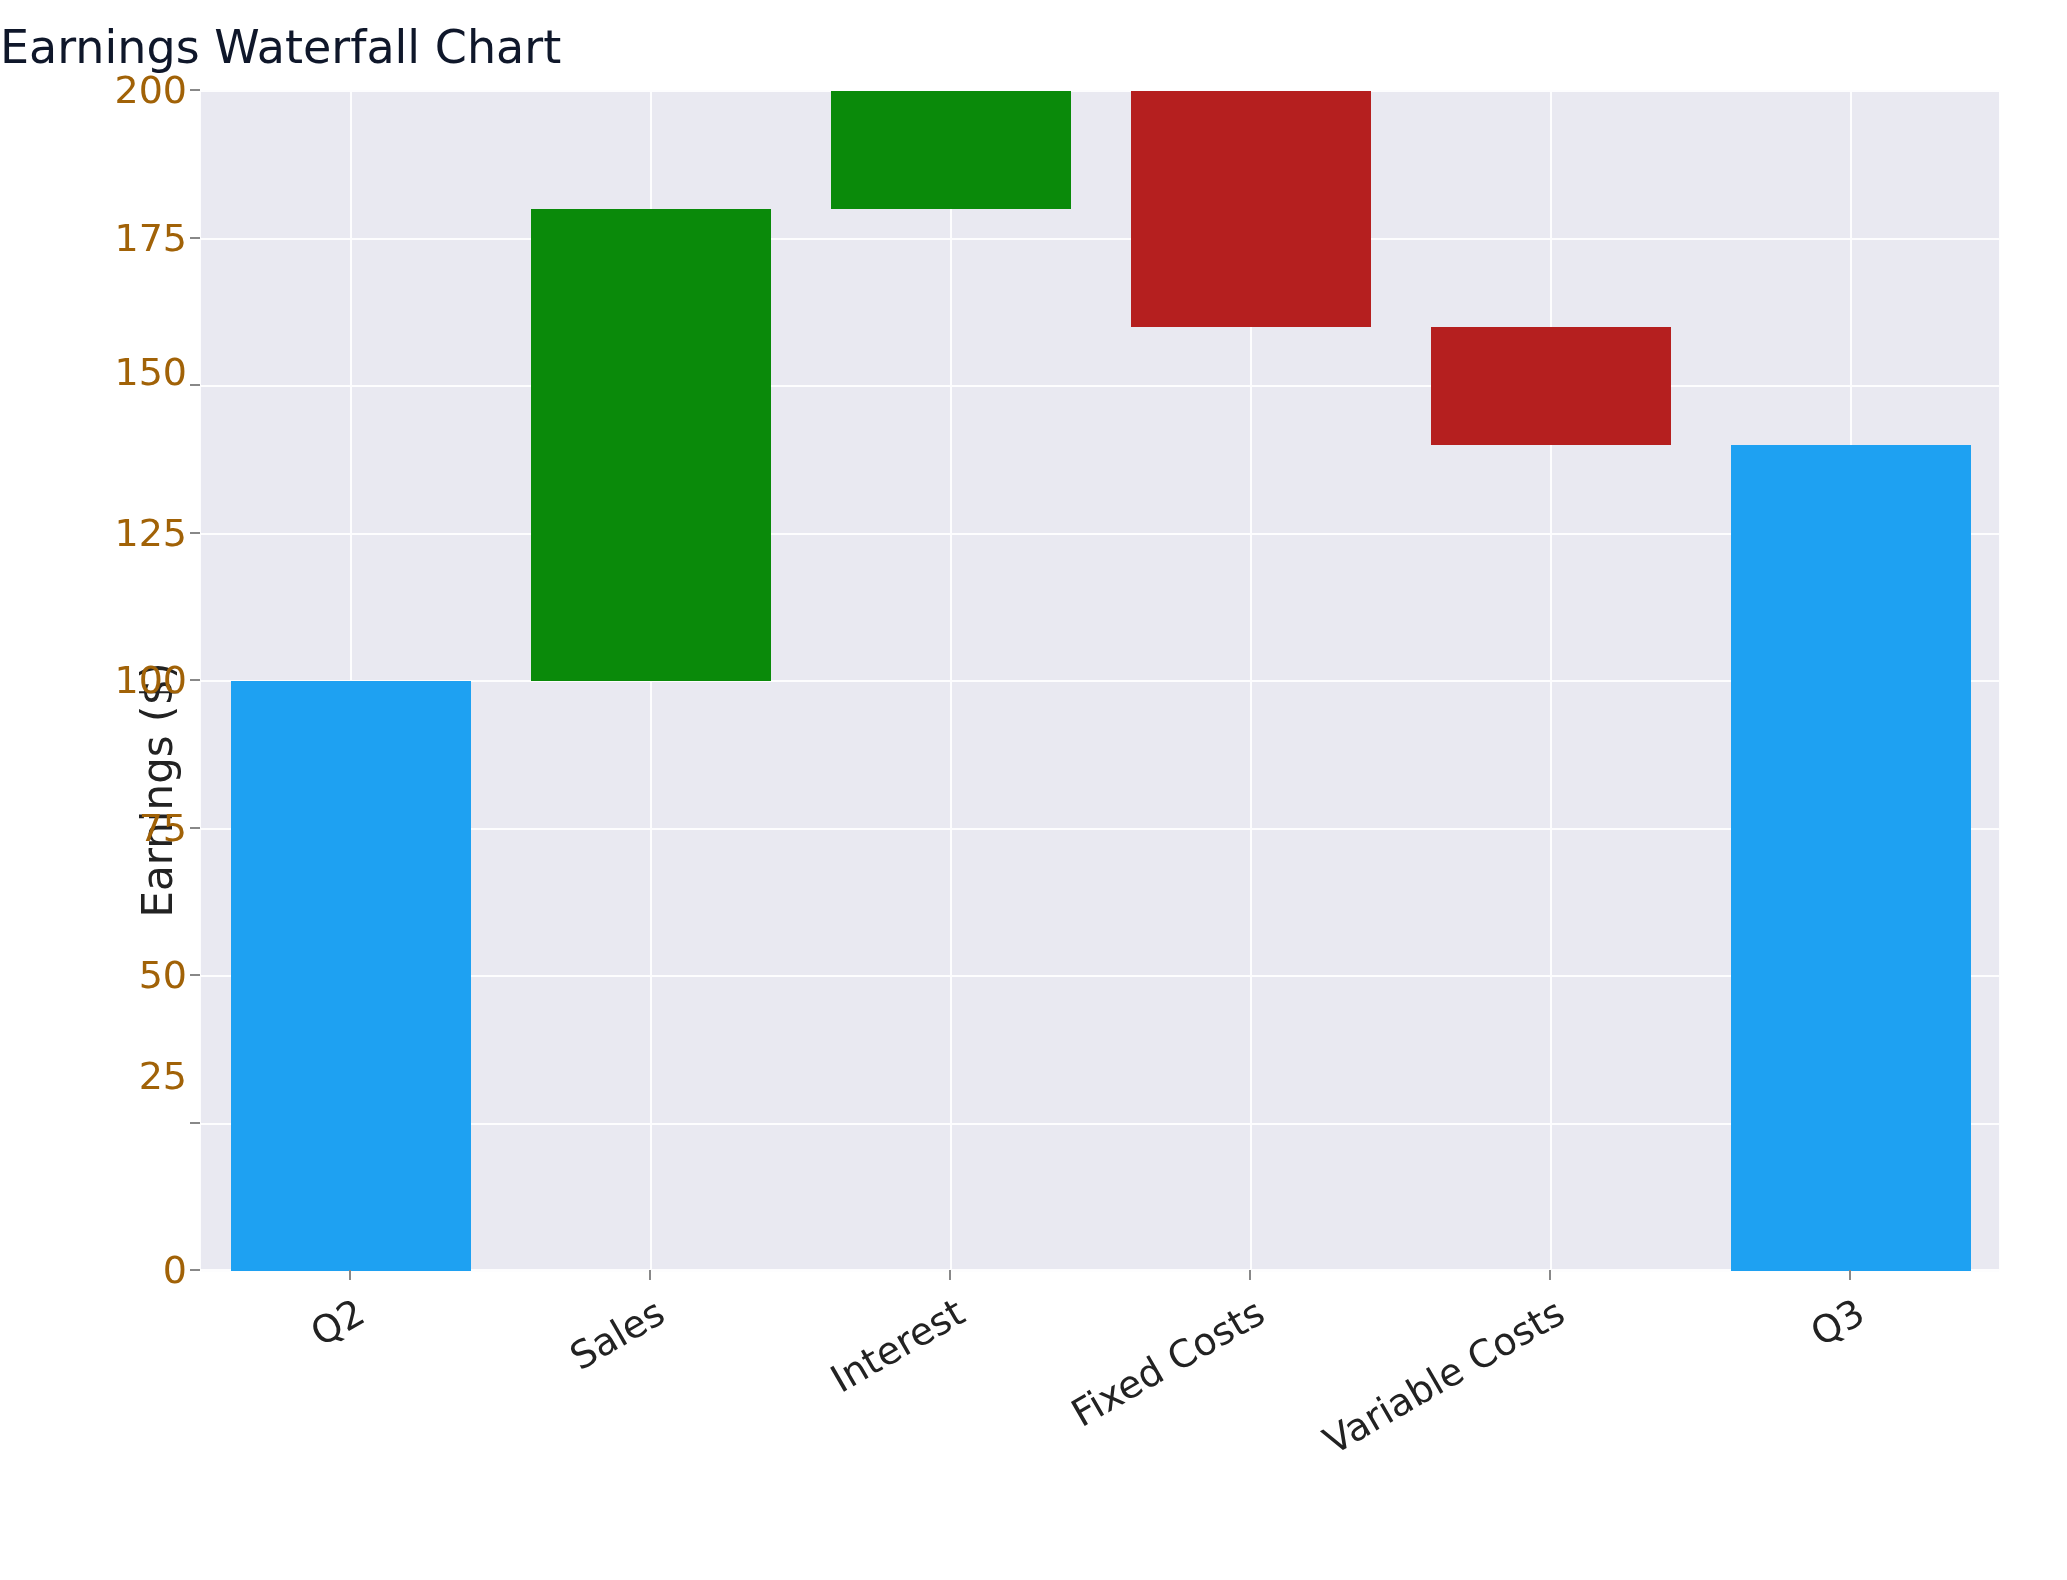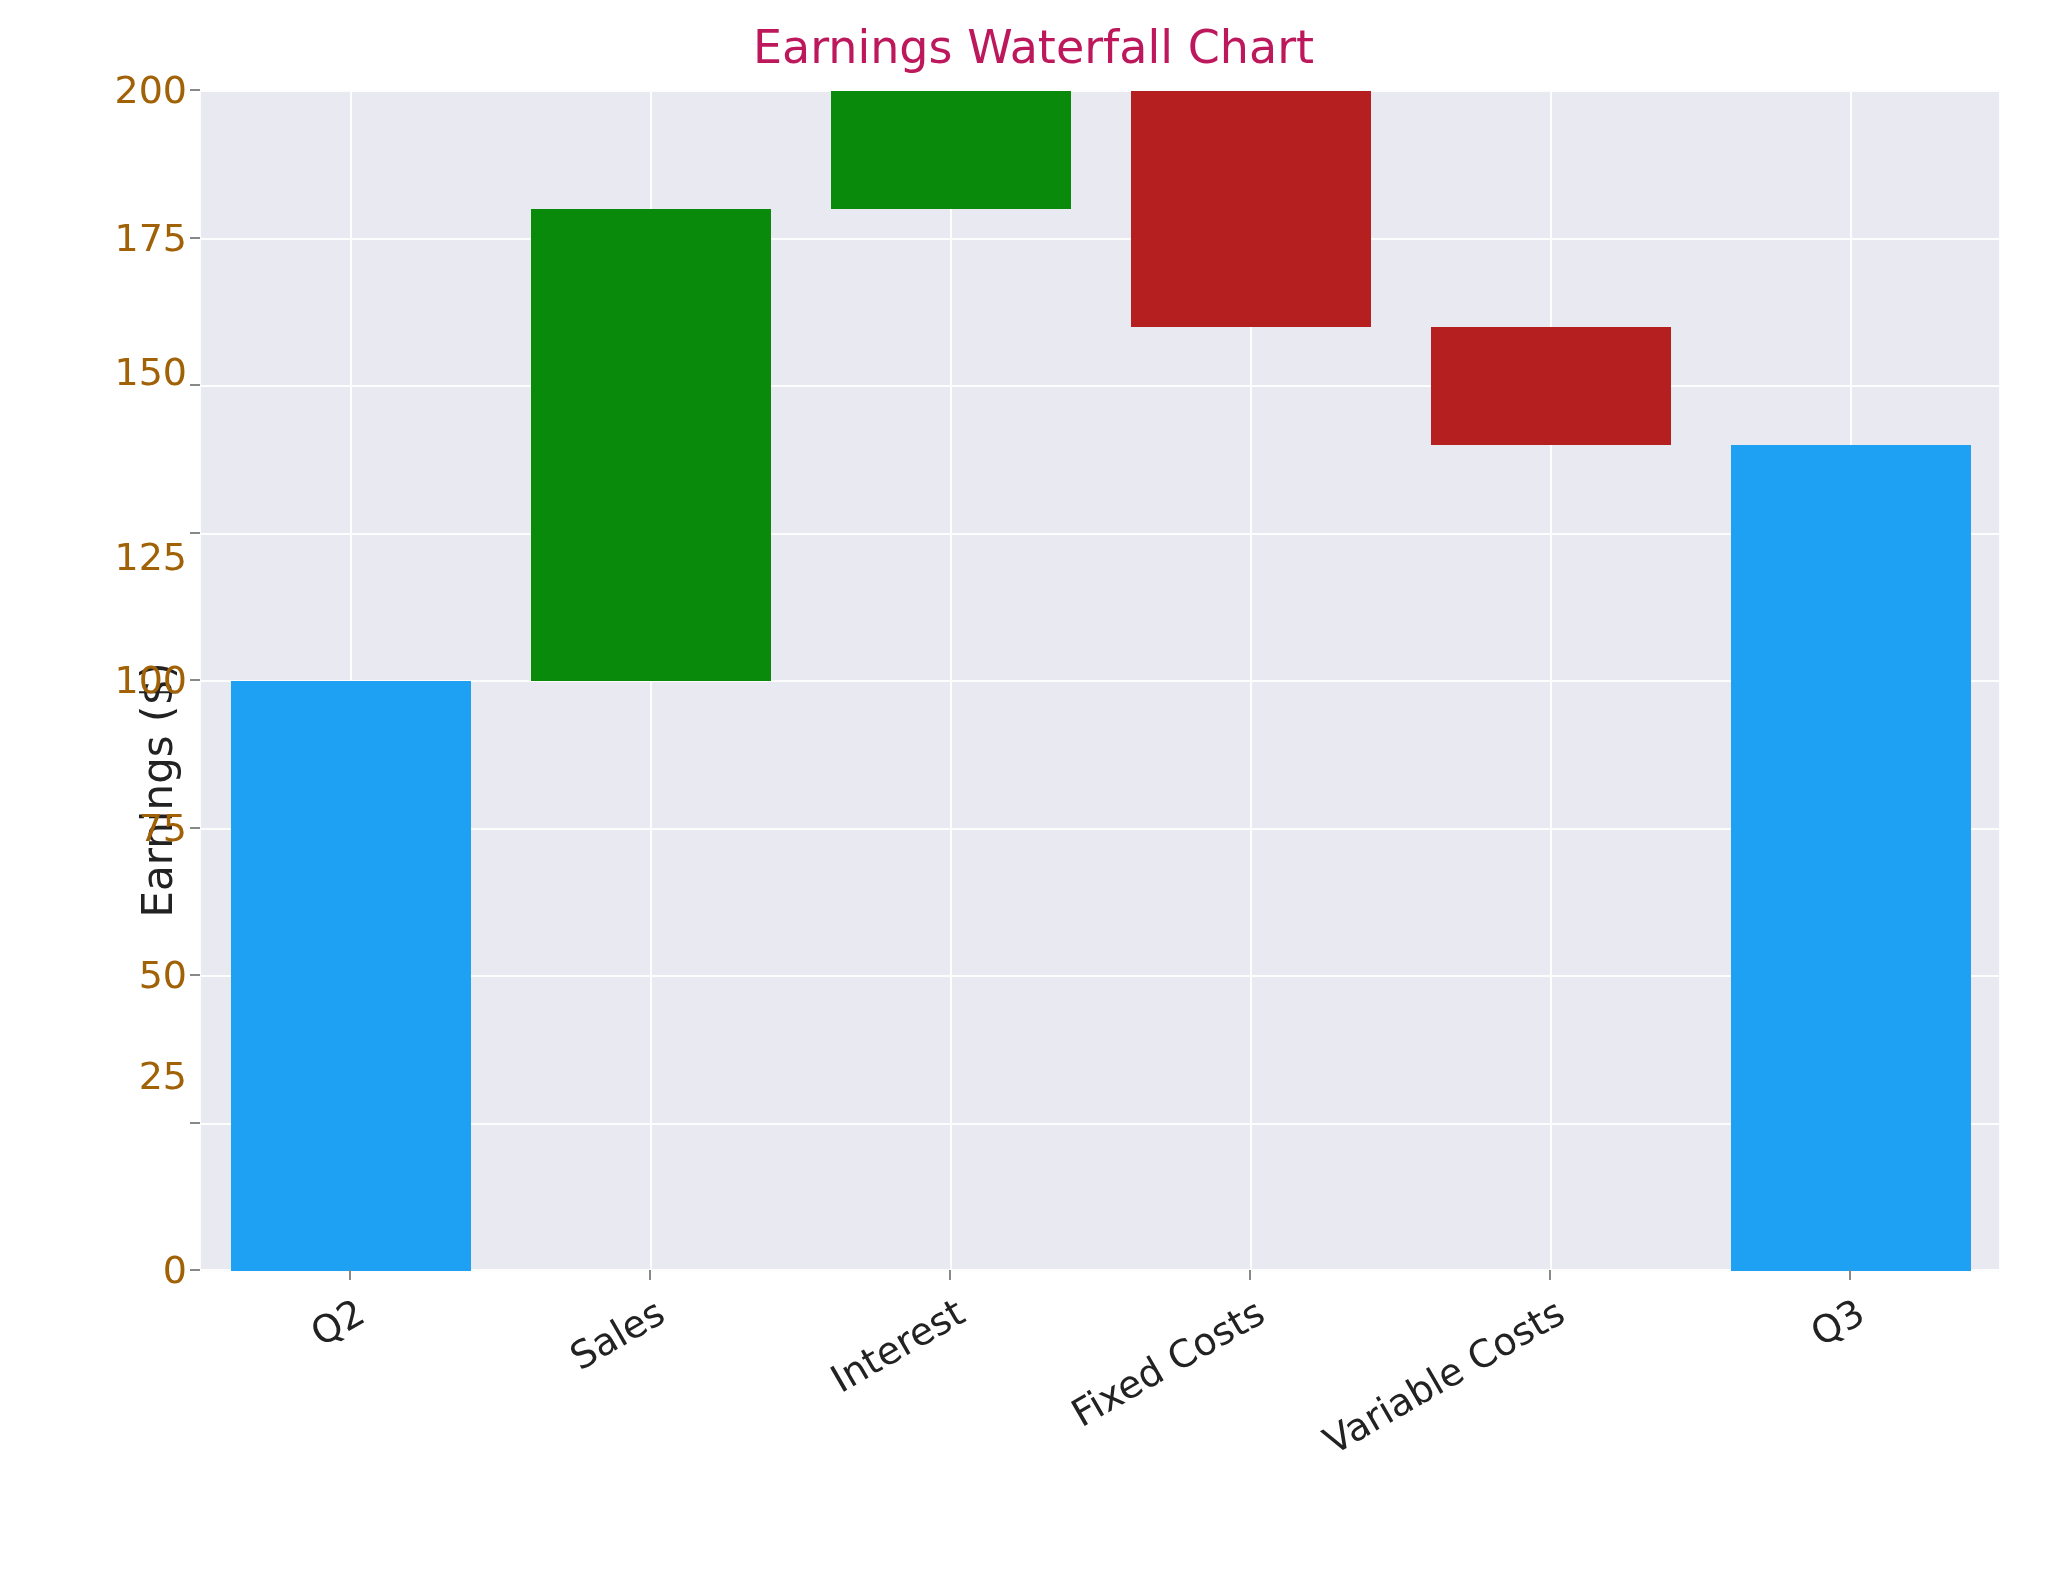--- a/index.html
+++ b/index.html
@@ -12,23 +12,22 @@
     width: 2067px;
     height: 1580px;
     position: relative;
     box-sizing: border-box;
   }
   .title {
     position: absolute;
     top: 20px;
     left: 0;
     right: 0;
-    text-align: center;
     font-size: 46px;
-    color: #be185d;
+    color: #0f172a;
   }
   .ylabel {
     position: absolute;
     left: 30px;
     top: 50%;
     transform: translateY(-50%) rotate(-90deg);
     transform-origin: center;
     font-size: 42px;
     color: #222;
     white-space: nowrap;
@@ -110,21 +109,21 @@
 <div class="ytick-label" style="top: 1270px;">0</div>
     <div class="tick-mark" style="left: 190px; top: 1269px; width: 10px; height: 2px;"></div>
     <div class="ytick-label" style="top: 1076px;">25</div>
     <div class="tick-mark" style="left: 190px; top: 1121.5px; width: 10px; height: 2px;"></div>
     <div class="ytick-label" style="top: 975px;">50</div>
     <div class="tick-mark" style="left: 190px; top: 974px; width: 10px; height: 2px;"></div>
     <div class="ytick-label" style="top: 827.5px;">75</div>
     <div class="tick-mark" style="left: 190px; top: 826.5px; width: 10px; height: 2px;"></div>
     <div class="ytick-label" style="top: 680px;">100</div>
     <div class="tick-mark" style="left: 190px; top: 679px; width: 10px; height: 2px;"></div>
-    <div class="ytick-label" style="top: 532.5px; margin-top: 24px;">125</div>
+    <div class="ytick-label" style="top: 532.5px;">125</div>
     <div class="tick-mark" style="left: 190px; top: 531.5px; width: 10px; height: 2px;"></div>
     <div class="ytick-label" style="top: 372px;">150</div>
     <div class="tick-mark" style="left: 190px; top: 384px; width: 10px; height: 2px;"></div>
     <div class="ytick-label" style="top: 237.5px;">175</div>
     <div class="tick-mark" style="left: 190px; top: 236.5px; width: 10px; height: 2px;"></div>
     <div class="ytick-label" style="top: 90px;">200</div>
     <div class="tick-mark" style="left: 190px; top: 89px; width: 10px; height: 2px;"></div>
     <div class="tick-mark" style="left: 349px; top: 1270px; width: 2px; height: 10px;"></div>
     <div class="xtick-label" style="left: 50px; width: 300px; top: 1290px; transform: translateX(0px) rotate(-30deg); transform-origin: right top;">Q2</div>
     <div class="tick-mark" style="left: 649px; top: 1270px; width: 2px; height: 10px;"></div>

